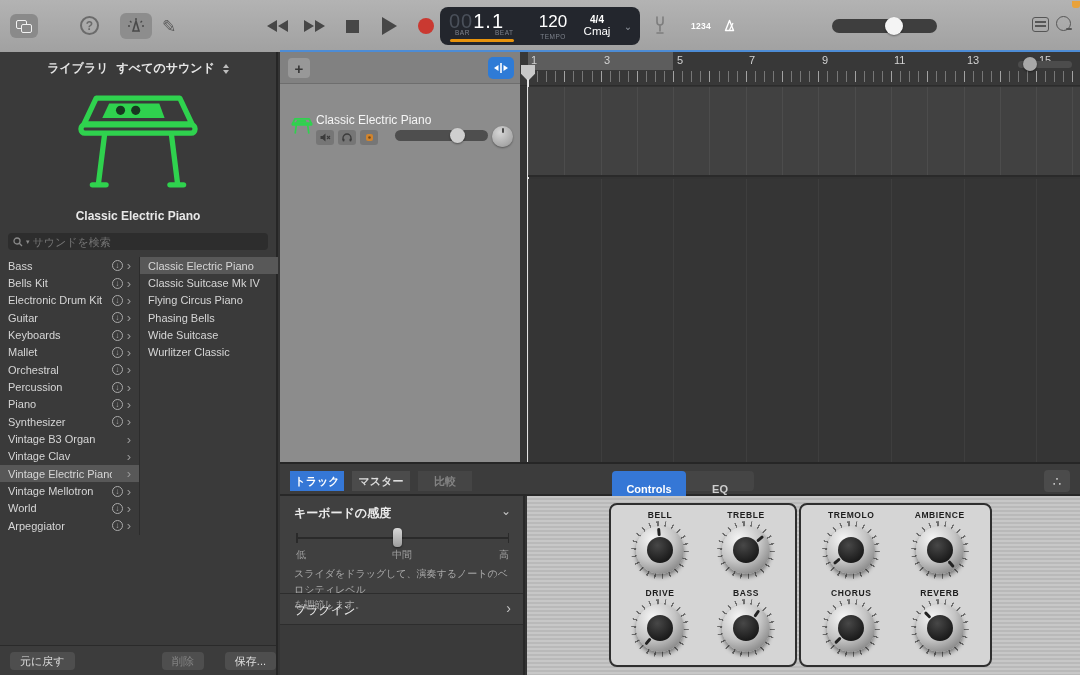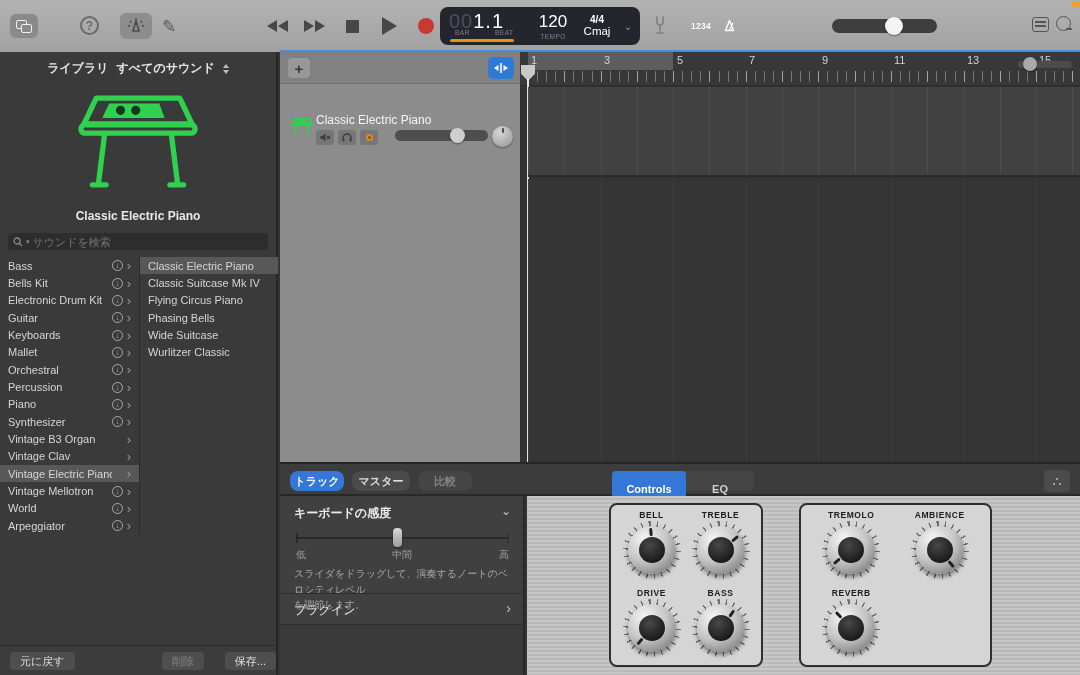--- a/index.html
+++ b/index.html
@@ -124,21 +124,21 @@
     clip-path:polygon(0 0,100% 0,100% 55%,50% 100%,0 55%); }
   .ph-line { position:absolute; left:7px; top:27px; width:1.5px; height:383px; background:#e2e2e2; }
   .lane { position:absolute; left:8px; top:35px; width:552px; height:90px; background:#414141; border-bottom:2px solid #2a2a2a;
     background-image:repeating-linear-gradient(to right,#4c4c4c 0 1px,transparent 1px 36.3px); }
   .sublane { position:absolute; left:8px; top:127px; width:552px; height:283px; background:#353535;
     background-image:repeating-linear-gradient(to right,#3e3e3e 0 1px,transparent 1px 72.6px); }
 
   
   .tabbar { position:absolute; left:280px; top:462px; width:800px; height:34px; background:#3c3c3c;
     border-top:2px solid #262626; border-bottom:2px solid #282828; }
-  .tab { position:absolute; top:7px; height:20px; border-radius:8px; font-size:11px; font-weight:bold;
+  .tab { position:absolute; top:7px; height:20px; border-radius:0; font-size:11px; font-weight:bold;
     display:flex; align-items:center; justify-content:center; }
   .tab-track { left:10px; width:54px; color:#fff; }
   .tab-master { left:72px; width:58px; background:#4b4b4b; color:#dcdcdc; }
   .tab-compare { left:138px; width:54px; background:#454545; color:#838383; }
   .viewtabs { position:absolute; left:332px; top:7px; width:142px; height:20px; background:#454545; border-radius:4px; display:flex; }
   .vt { height:36px; border-radius:4px; font-size:11px; font-weight:bold; display:flex; align-items:center; justify-content:center; }
   .vt-controls { width:74px; color:#fff; }
   .vt-eq { flex:1; color:#cfcfcf; }
   .expand-btn { position:absolute; right:10px; top:6px; width:26px; height:22px; background:#4b4b4b; border-radius:4px;
     color:#d0d0d0; font-size:13px; display:flex; align-items:center; justify-content:center; }
@@ -155,21 +155,21 @@
   .insp-div1 { position:absolute; left:0; top:97px; width:100%; height:1px; background:#2d2d2d; }
   .plug-label { position:absolute; left:14px; top:106px; color:#eaeaea; font-size:12px; font-weight:normal; }
   .plug-chev { position:absolute; right:12px; top:104px; color:#c4c4c4; font-size:14px; }
   .insp-div2 { position:absolute; left:0; top:128px; width:100%; height:1px; background:#2d2d2d; }
   .insp-bottom { position:absolute; left:0; top:129px; width:100%; height:50px; background:#3a3a3a; }
 
   .metal { position:absolute; left:527px; top:496px; width:553px; height:179px;
     background:repeating-linear-gradient(#c7c7c7 0 2px,#b9b9b9 2px 4px); }
   .kgroup { position:absolute; top:7px; height:164px; background:#d5d5d5; border:2px solid #2f2f2f; border-radius:8px;
     display:grid; grid-template-columns:1fr 1fr; grid-template-rows:1fr 1fr; padding:2px 6px; }
-  .kg-1 { left:82px; width:154px; }
+  .kg-1 { left:82px; width:188px; }
   .kg-2 { left:272px; width:193px; }
   .kcell { display:flex; flex-direction:column; align-items:center; justify-content:flex-start; padding-top:3px; }
   .klabel { font-size:8.5px; font-weight:bold; color:#1d1d1d; letter-spacing:.6px; margin-bottom:1px; }
   .knob { position:relative; width:58px; height:58px; }
   .kticks { position:absolute; inset:0; border-radius:50%;
     background:repeating-conic-gradient(from -6deg,#6e6e6e 0deg 3deg,transparent 3deg 16.3deg); }
   .kmetal { position:absolute; inset:5px; border-radius:50%;
     background:radial-gradient(circle at 35% 28%,#f6f6f6,#c4c4c4 48%,#8d8d8d 78%,#747474);
     box-shadow:0 3px 4px rgba(0,0,0,.45); }
   .kcap { position:absolute; inset:16px; border-radius:50%;
@@ -594,20 +594,31 @@
         <div class="knob">
             <i class="kticks"></i>
             <i class="kmetal"></i>
             <span class="kptr-wrap" style="transform: rotate(140deg);">
               <i class="kptr"></i>
             </span>
             <i class="kcap"></i>
           </div>
       </div>
       <div class="kcell">
+        <div class="klabel">CHORUS</div>
+        <div class="knob">
+            <i class="kticks"></i>
+            <i class="kmetal"></i>
+            <span class="kptr-wrap" style="transform: rotate(-135deg);">
+              <i class="kptr"></i>
+            </span>
+            <i class="kcap"></i>
+          </div>
+      </div>
+      <div class="kcell">
         <div class="klabel">REVERB</div>
         <div class="knob">
             <i class="kticks"></i>
             <i class="kmetal"></i>
             <span class="kptr-wrap" style="transform: rotate(-45deg);">
               <i class="kptr"></i>
             </span>
             <i class="kcap"></i>
           </div>
       </div>

